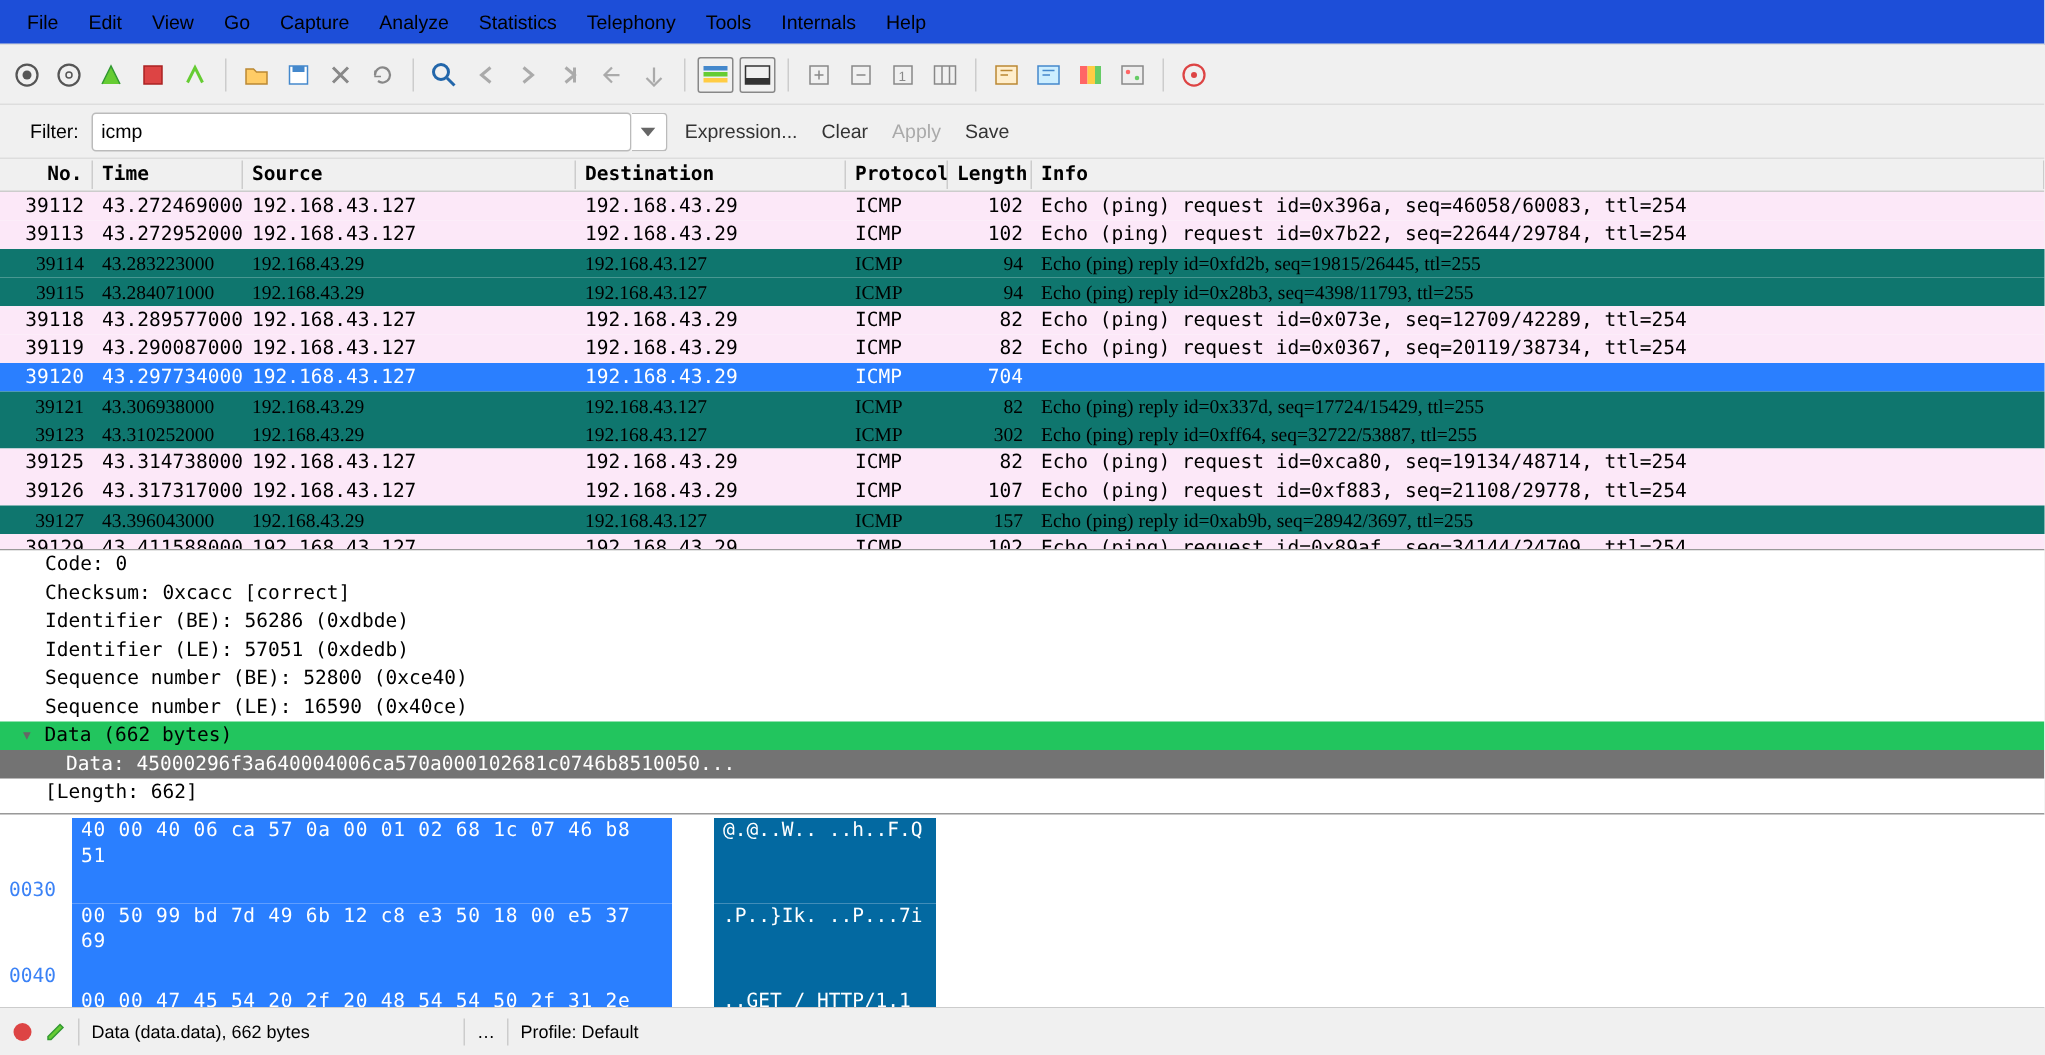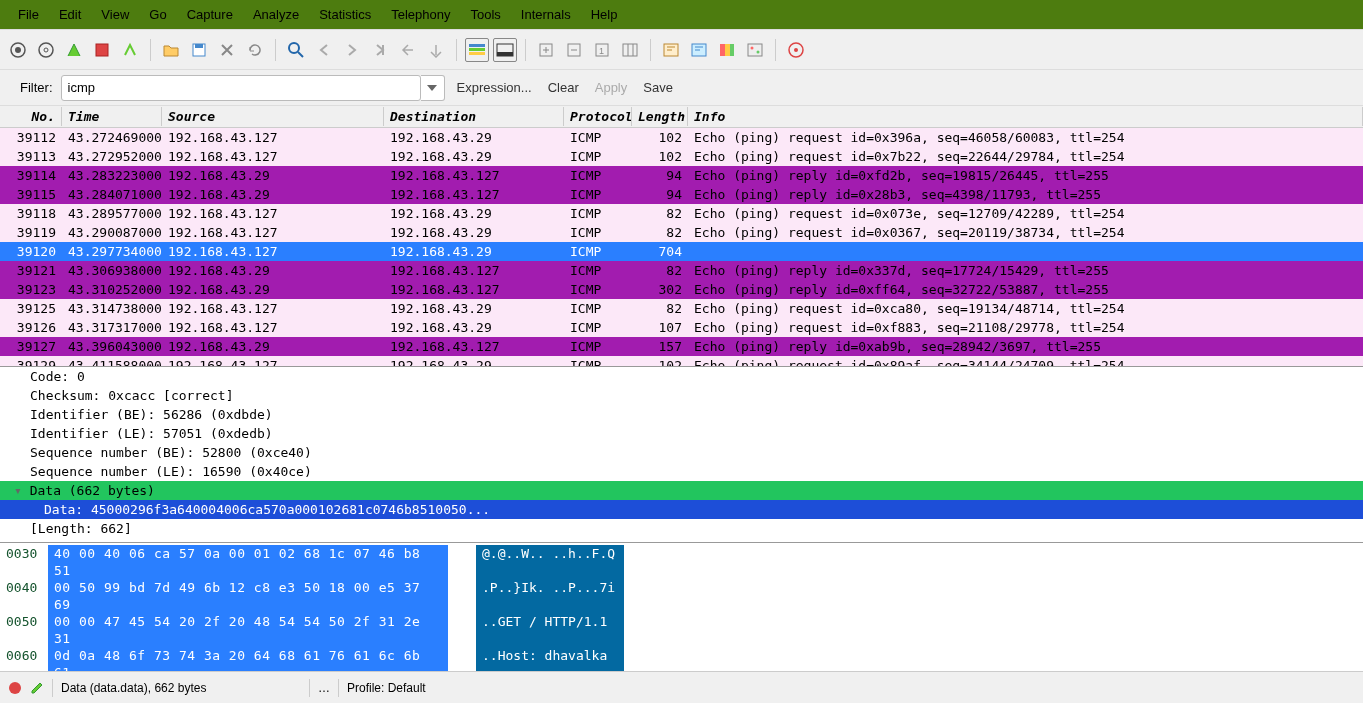--- a/index.html
+++ b/index.html
@@ -1,51 +1,51 @@
 <!DOCTYPE html>
 <html><head>
 <meta charset="utf-8">
 <style>
 * { margin: 0; padding: 0; box-sizing: border-box; }
 body { font-family: sans-serif; font-size: 13px; background: #f0f0f0; width: 1363px; height: 703px; overflow: hidden; display: flex; flex-direction: column; }
-.menubar { background: #4d7c0f; display: flex; padding: 4px 8px; border-bottom: 1px solid #ddd; height: 30px; align-items: center; }
+.menubar { background: #1d4ed8; display: flex; padding: 4px 8px; border-bottom: 1px solid #ddd; height: 30px; align-items: center; }
 .menubar-item { padding: 4px 10px; cursor: pointer; }
 .toolbar { background: #f0f0f0; display: flex; padding: 4px 6px; gap: 4px; align-items: center; height: 40px; border-bottom: 1px solid #ddd; }
 .toolbar-btn { width: 24px; height: 24px; display: inline-flex; align-items: center; justify-content: center; cursor: pointer; border-radius: 2px; }
 .toolbar-sep { width: 1px; height: 22px; background: #ccc; margin: 0 4px; }
 .filterbar { background: #f0f0f0; display: flex; padding: 4px 20px; align-items: center; gap: 8px; height: 36px; border-bottom: 1px solid #ddd; }
 .filterbar input { flex: 0 0 360px; padding: 4px 6px; border: 1px solid #bbb; border-radius: 3px; height: 26px; font-size: 13px; }
 .filter-dropdown { border: 1px solid #bbb; border-left: none; height: 26px; width: 24px; display:flex; align-items:center; justify-content:center; border-radius: 0 3px 3px 0; margin-left:-8px; background:#fff; cursor:pointer;}
 .filter-link { color: #333; cursor: pointer; padding: 2px 4px; }
 .filter-link.disabled { color: #aaa; }
 .packet-list { flex: 0 0 261px; overflow: hidden; background: #fff; border-bottom: 1px solid #999; display:flex; flex-direction:column;}
 .packet-header { display: flex; background: #f0f0f0; border-bottom: 1px solid #ccc; font-family: monospace; font-size: 13px; font-weight: bold; height: 22px; align-items: center; }
-.packet-header > div { padding: 2px 6px; border-right: 1px solid #ccc; overflow: hidden; white-space: nowrap; font-style: italic; }
+.packet-header > div { padding: 2px 6px; border-right: 1px solid #ccc; overflow: hidden; white-space: nowrap; }
 .packet-rows { overflow-y: auto; flex:1;}
 .packet-row { display: flex; font-family: monospace; font-size: 13px; height: 19px; align-items: center; cursor: pointer; }
 .packet-row > div { padding: 0 6px; overflow: hidden; white-space: nowrap; }
 .packet-row.request { background: #fce8f8; }
-.packet-row.reply { background: #a21caf; }
+.packet-row.reply { background: #0f766e; font-family: Liberation Serif, serif; }
 .packet-row.selected { background: #2a7fff !important; color: #fff; }
 .col-no { width: 62px; text-align: right; }
 .col-time { width: 100px; }
 .col-src { width: 222px; }
 .col-dst { width: 180px; }
 .col-proto { width: 68px; }
 .col-len { width: 56px; text-align: right; }
 .col-info { flex: 1; }
 .details-pane { flex: 0 0 176px; overflow-y: auto; background: #fff; border-bottom: 1px solid #999; font-family: monospace; font-size: 13px; line-height: 19px; }
 .detail-line { padding: 0 6px 0 30px; cursor: pointer; white-space: nowrap;}
 .detail-line.section { padding-left: 14px; background: #22c55e; }
 .detail-line.section::before { content: "▸ "; color: #666; }
 .detail-line.section.open::before { content: "▾ "; }
-.detail-line.selected { background: #1d4ed8; color: #fff; padding-left: 44px;}
+.detail-line.selected { background: #737373; color: #fff; padding-left: 44px;}
 .hex-pane { flex: 1; overflow-y: auto; background: #fff; font-family: monospace; font-size: 13px; line-height: 17px; padding: 2px 0; }
 .hex-row { display: flex; padding: 0 6px; }
-.hex-offset { width: 42px; color: #14532d; }
+.hex-offset { width: 42px; color: #3b82f6; margin-top: 40px; }
 .hex-bytes { flex: 0 0 400px; background: #2a7fff; color: #fff; padding: 0 6px; letter-spacing: 0.5px;}
 .hex-ascii { background: #0369a1; color: #fff; padding: 0 6px; margin-left: 28px; width: 148px;}
 .statusbar { height: 32px; background: #f0f0f0; border-top: 1px solid #ccc; display: flex; align-items: center; padding: 0 8px; gap: 8px; font-size: 12px; }
 .status-sep { width: 1px; height: 18px; background: #ccc; }
 svg { display: block; }
 </style>
 </head>
 <body>
 
 <div class="menubar">

